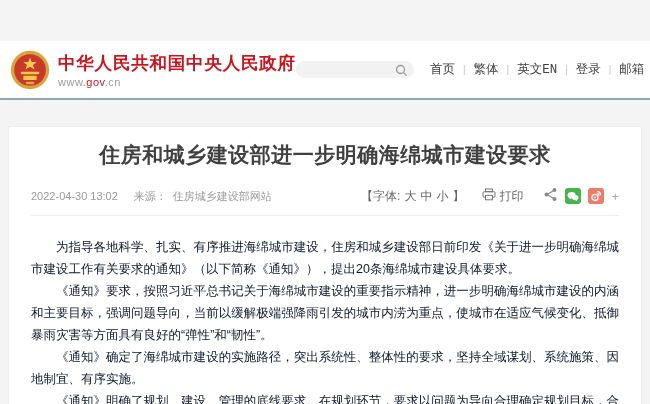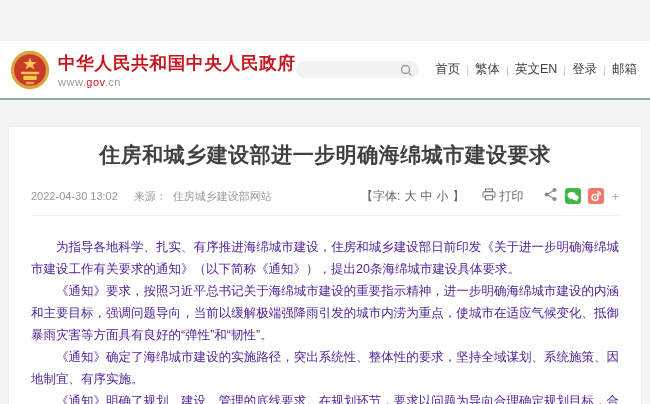--- a/index.html
+++ b/index.html
@@ -21,21 +21,21 @@
   .search {
     margin-left:auto; width:135px; height:17px; background:#f2f2f2;
     border-radius:9px; position:relative; display:flex; align-items:center;
   }
   .search input {
     border:none; outline:none; background:transparent; width:108px;
     height:15px; margin-left:10px; font-size:11px; color:#333;
   }
   .search .mag { position:absolute; right:6px; top:2px; }
 
-  .nav { display:flex; align-items:center; margin-left:15px; font-size:12.5px; color:#404040; white-space:nowrap; }
+  .nav { display:flex; align-items:center; margin-left:15px; font-size:12.5px; color:#404040; white-space:nowrap;font-family:Liberation Mono, monospace; }
   .nav .nav-item { cursor:pointer; padding:0 1px; }
   .nav .sep { color:#c9c9c9; padding:0 5px; font-size:11px; }
 
   
   .page { padding:0 8px; }
   .card {
     margin-top:26px; background:#fff; border:1px solid #ececec; border-bottom:none;
     min-height:319px; padding:14px 22px 0 22px;
   }
   .article-title {
@@ -53,21 +53,21 @@
   .share-group { display:flex; align-items:center; gap:7px; margin-left:14px; }
   .share-group .badge { width:16px; height:16px; border-radius:3px; display:flex; align-items:center; justify-content:center; cursor:pointer; }
   .badge.wechat { background:var(--wechat, #44b549); }
   .badge.weibo  { background:var(--weibo, #ef7a6a); }
   .plus { color:#aaa; font-size:13px; cursor:pointer; }
 
   .divider { border-top:1px solid #eee; margin-top:10px; }
 
   .article-body { margin-top:20px; }
   .article-body p {
-    font-size:12.5px; line-height:22px; color:#4c1d95;
+    font-size:12.5px; line-height:22px; color:#0f172a;
     text-indent:2em; text-align:justify;
   }
 </style>
 </head>
 <body>
 
 <div class="header">
   <div class="brand">
     <span class="emblem">
       <svg viewBox="0 0 48 48" width="40" height="40">

